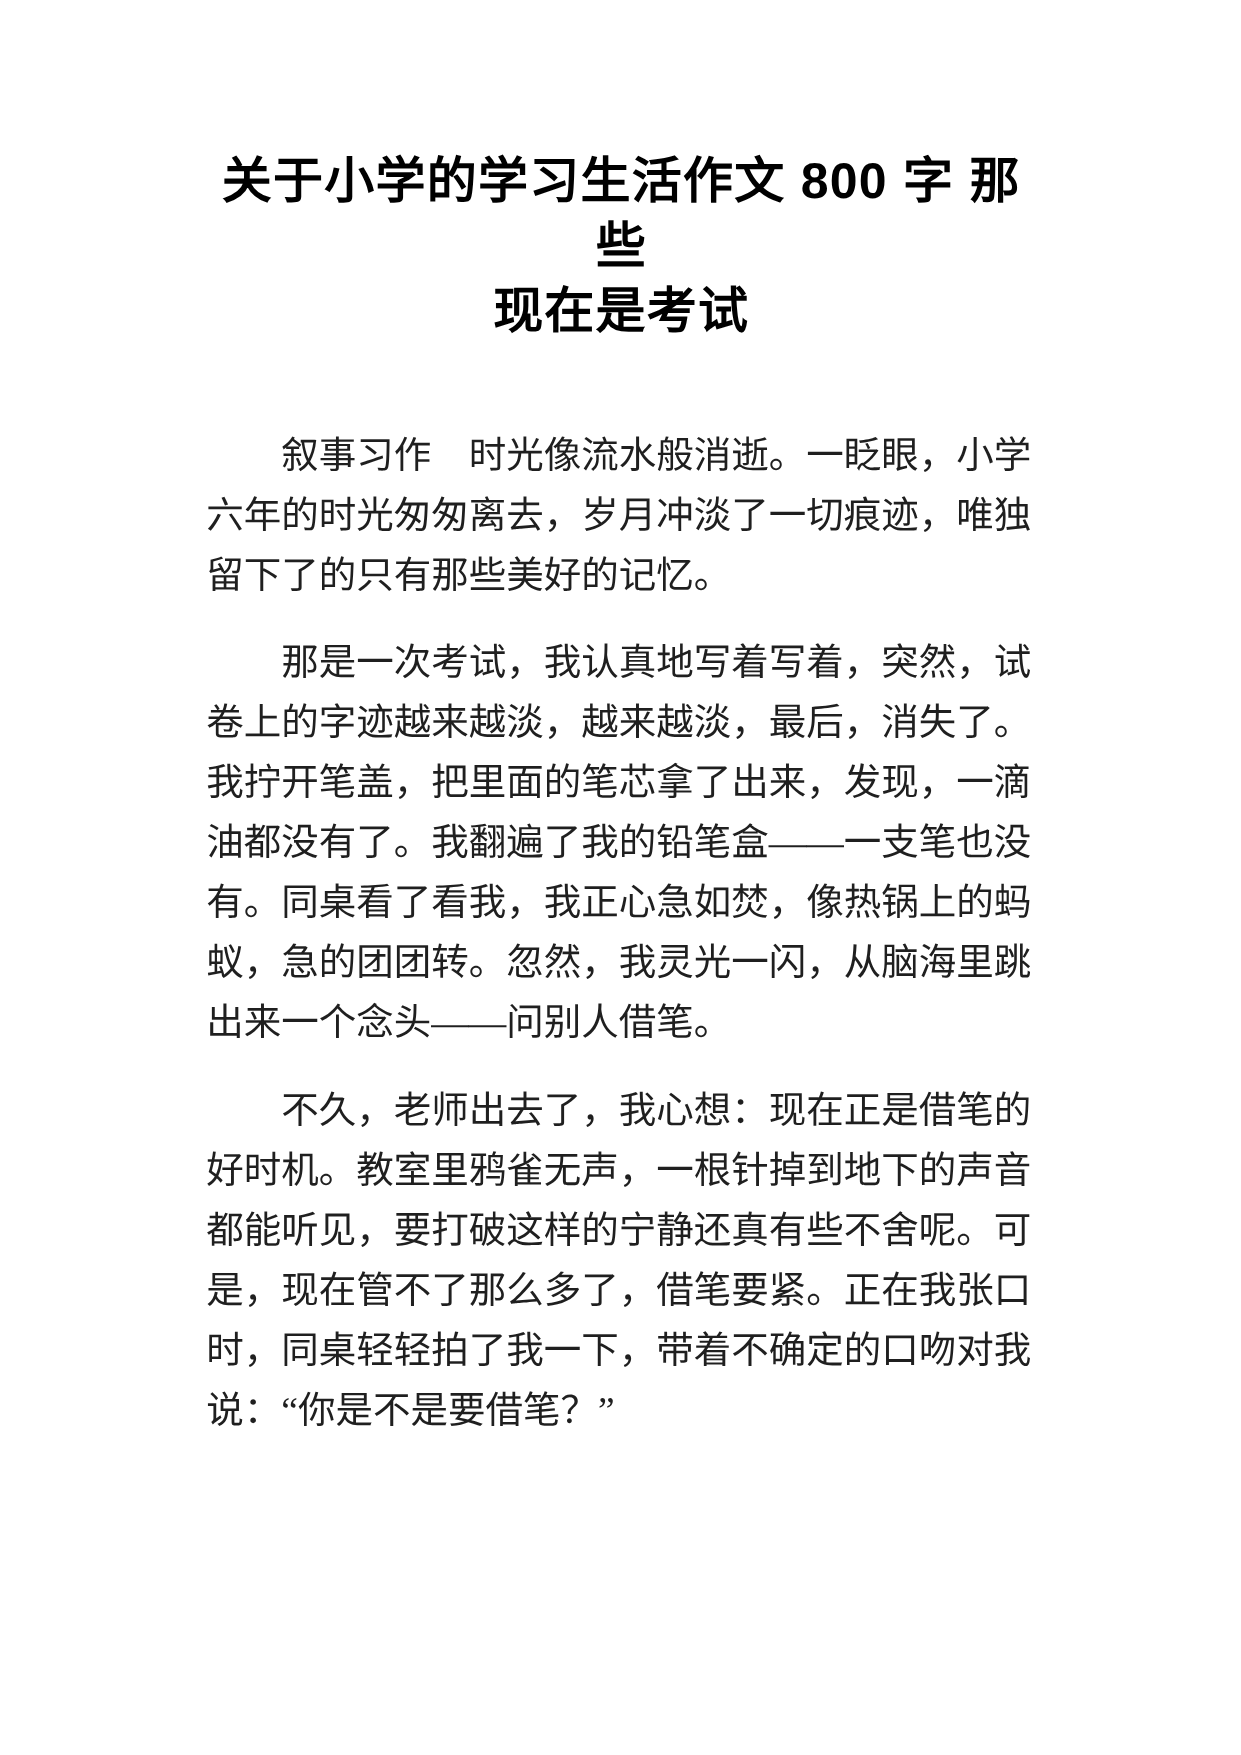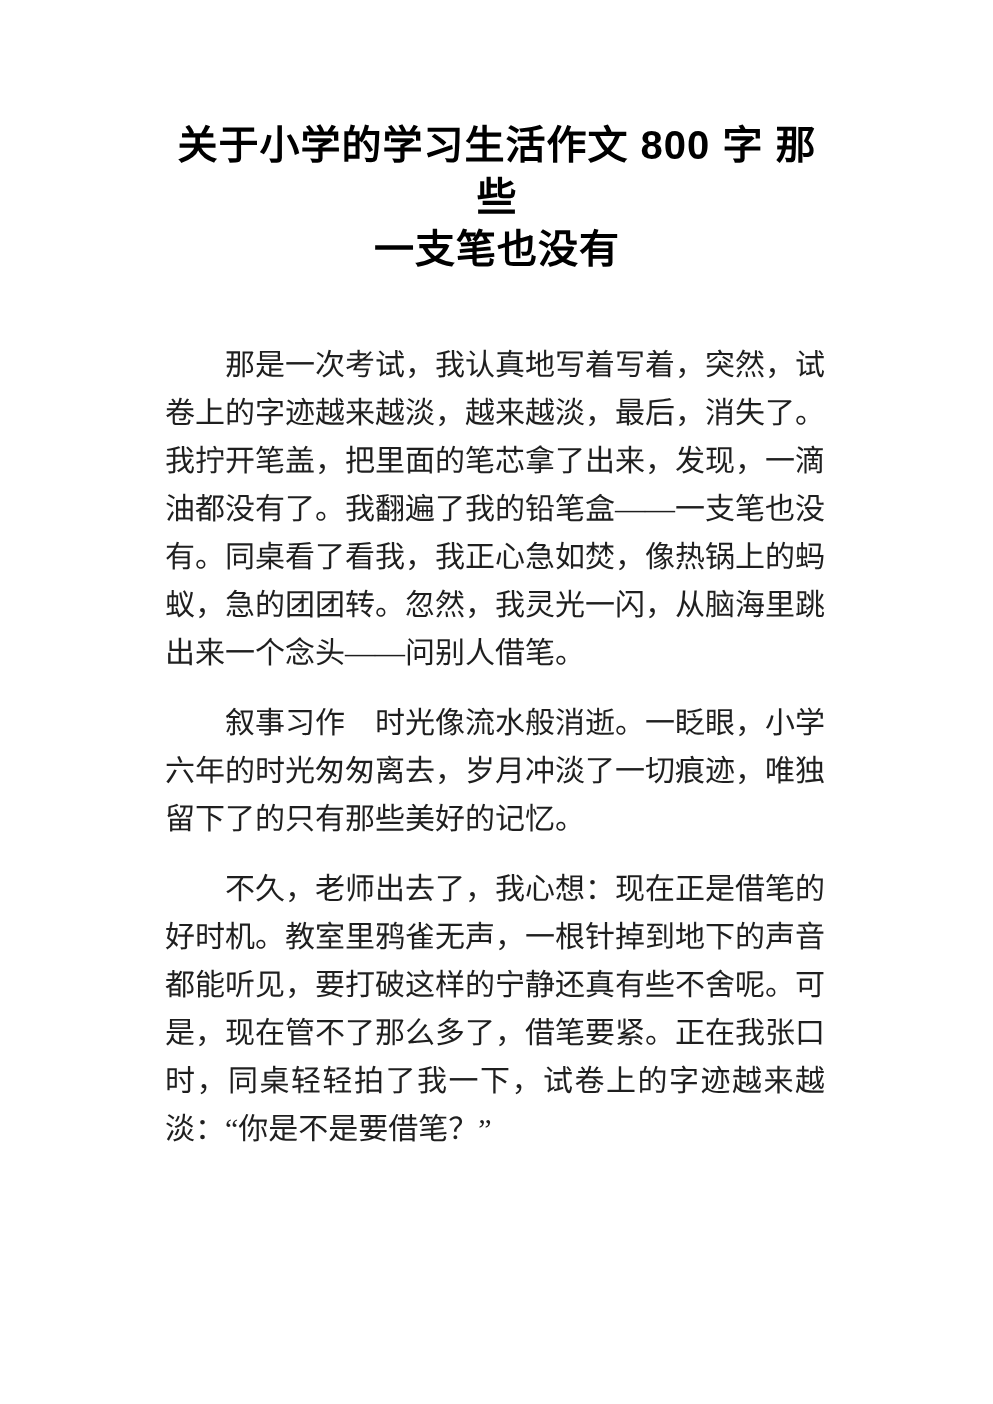--- a/index.html
+++ b/index.html
@@ -48,22 +48,22 @@
     word-break: normal;
   }
 </style>
 </head>
 <body>
 
 <div class="page">
 
   <h1 class="doc-title">
     <span class="title-line">关于小学的学习生活作文 800 字 那些</span>
-    <span class="title-line">一支笔也没有</span>
+    <span class="title-line">现在是考试</span>
   </h1>
 
   <div class="essay">
+    <p>叙事习作　时光像流水般消逝。一眨眼，小学六年的时光匆匆离去，岁月冲淡了一切痕迹，唯独留下了的只有那些美好的记忆。</p>
     <p>那是一次考试，我认真地写着写着，突然，试卷上的字迹越来越淡，越来越淡，最后，消失了。我拧开笔盖，把里面的笔芯拿了出来，发现，一滴油都没有了。我翻遍了我的铅笔盒——一支笔也没有。同桌看了看我，我正心急如焚，像热锅上的蚂蚁，急的团团转。忽然，我灵光一闪，从脑海里跳出来一个念头——问别人借笔。</p>
-    <p>叙事习作　时光像流水般消逝。一眨眼，小学六年的时光匆匆离去，岁月冲淡了一切痕迹，唯独留下了的只有那些美好的记忆。</p>
-    <p>不久，老师出去了，我心想：现在正是借笔的好时机。教室里鸦雀无声，一根针掉到地下的声音都能听见，要打破这样的宁静还真有些不舍呢。可是，现在管不了那么多了，借笔要紧。正在我张口时，同桌轻轻拍了我一下，试卷上的字迹越来越淡：“你是不是要借笔？”</p>
+    <p>不久，老师出去了，我心想：现在正是借笔的好时机。教室里鸦雀无声，一根针掉到地下的声音都能听见，要打破这样的宁静还真有些不舍呢。可是，现在管不了那么多了，借笔要紧。正在我张口时，同桌轻轻拍了我一下，带着不确定的口吻对我说：“你是不是要借笔？”</p>
   </div>
 
 </div>
 
 </body></html>

